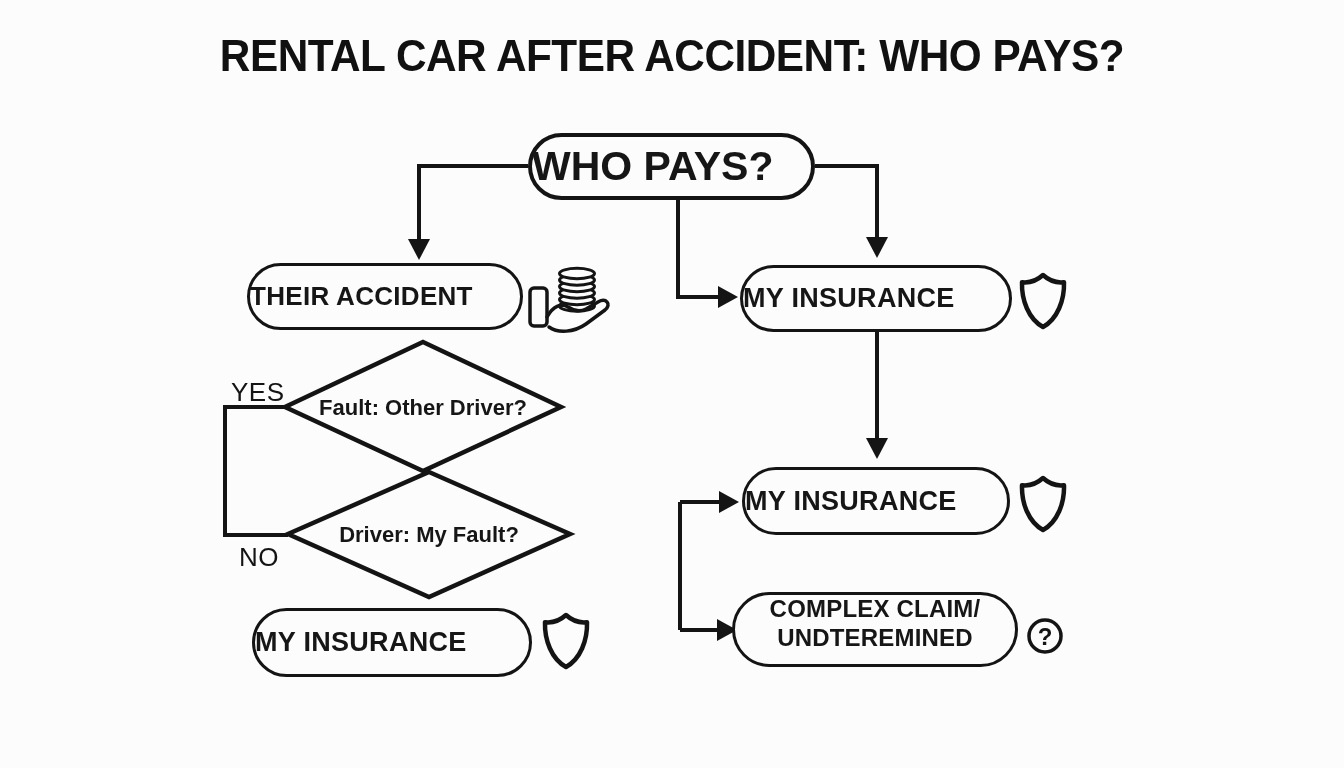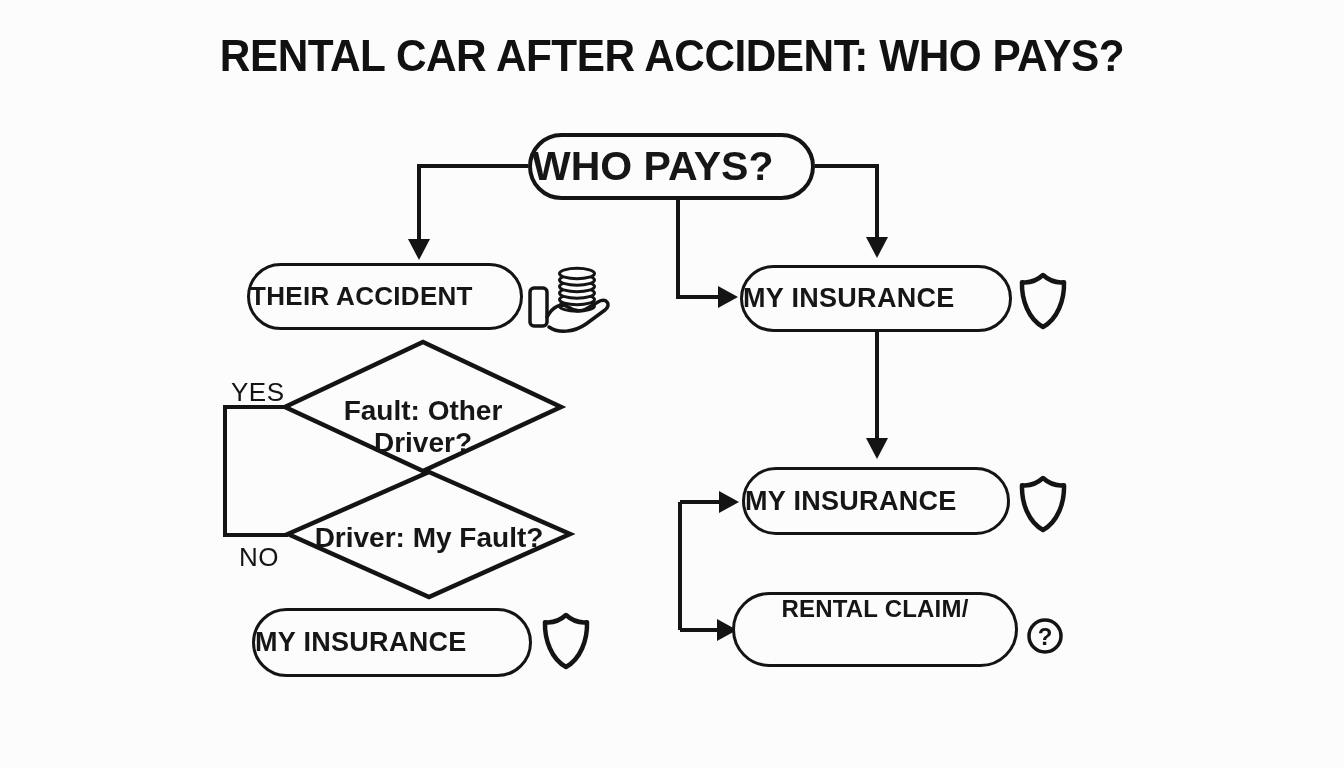--- a/index.html
+++ b/index.html
@@ -26,21 +26,21 @@
     text-align:center;
   }
   #node-who-pays{left:528px;top:133px;width:287px;height:67px;font-size:41px;border-width:4px;letter-spacing:0;}
   #node-their-insurance{left:247px;top:263px;width:276px;height:67px;font-size:26px;}
   #node-my-insurance-top-right{left:740px;top:265px;width:272px;height:67px;font-size:27px;}
   #node-my-insurance-mid-right{left:742px;top:467px;width:268px;height:68px;font-size:27px;}
   #node-my-insurance-bottom-left{left:252px;top:608px;width:280px;height:69px;font-size:27px;}
   #node-complex-claim{left:732px;top:592px;width:286px;height:75px;font-size:24px;flex-direction:column;line-height:1.2;letter-spacing:0.2px;}
   .diamond-label{
     position:absolute;width:250px;text-align:center;
-    font-weight:700;font-size:28px;color:#161616;
+    font-weight:700;font-size:22px;color:#161616;
   }
   #label-fault-other-driver{left:298px;top:395px;}
   #label-fault-my-fault{left:304px;top:522px;}
   .edge-label{
     position:absolute;font-weight:400;font-size:26px;color:#141414;letter-spacing:0.5px;
   }
   #edge-label-yes{left:231px;top:377px;}
   #edge-label-no{left:239px;top:504px;margin-top:38px;}
 </style>
 </head>
@@ -118,21 +118,22 @@
 
   <div class="node" id="node-my-insurance-mid-right">
     <span>MY INSURANCE</span>
   </div>
 
   <div class="node" id="node-my-insurance-bottom-left">
     <span>MY INSURANCE</span>
   </div>
 
   <div class="node" id="node-complex-claim">
-    <span>RENTAL CLAIM/</span>
+    <span>COMPLEX CLAIM/</span>
+    <span>UNDTEREMINED</span>
   </div>
 
   <div class="diamond-label" id="label-fault-other-driver">Fault: Other Driver?</div>
   <div class="diamond-label" id="label-fault-my-fault">Driver: My Fault?</div>
 
   <div class="edge-label" id="edge-label-yes">YES</div>
   <div class="edge-label" id="edge-label-no">NO</div>
 
 </div>
 

